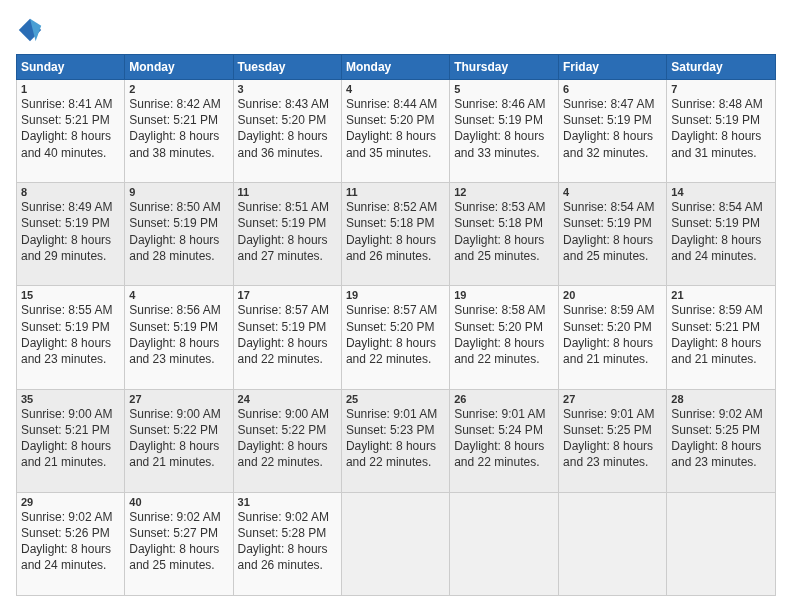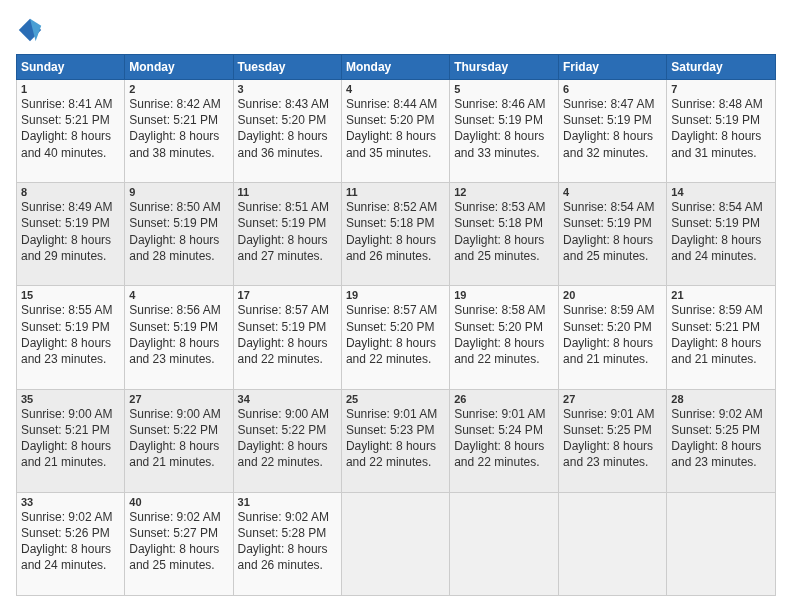--- a/index.html
+++ b/index.html
@@ -230,21 +230,21 @@
         <tr>
           <td>
             <span class="day-num">35</span>
             <div class="day-info">Sunrise: 9:00 AM<br>Sunset: 5:21 PM<br>Daylight: 8 hours and 21 minutes.</div>
           </td>
           <td>
             <span class="day-num">27</span>
             <div class="day-info">Sunrise: 9:00 AM<br>Sunset: 5:22 PM<br>Daylight: 8 hours and 21 minutes.</div>
           </td>
           <td>
-            <span class="day-num">34</span>
+            <span class="day-num">24</span>
             <div class="day-info">Sunrise: 9:00 AM<br>Sunset: 5:22 PM<br>Daylight: 8 hours and 22 minutes.</div>
           </td>
           <td>
             <span class="day-num">25</span>
             <div class="day-info">Sunrise: 9:01 AM<br>Sunset: 5:23 PM<br>Daylight: 8 hours and 22 minutes.</div>
           </td>
           <td>
             <span class="day-num">26</span>
             <div class="day-info">Sunrise: 9:01 AM<br>Sunset: 5:24 PM<br>Daylight: 8 hours and 22 minutes.</div>
           </td>
@@ -252,21 +252,21 @@
             <span class="day-num">27</span>
             <div class="day-info">Sunrise: 9:01 AM<br>Sunset: 5:25 PM<br>Daylight: 8 hours and 23 minutes.</div>
           </td>
           <td>
             <span class="day-num">28</span>
             <div class="day-info">Sunrise: 9:02 AM<br>Sunset: 5:25 PM<br>Daylight: 8 hours and 23 minutes.</div>
           </td>
         </tr>
         <tr>
           <td>
-            <span class="day-num">33</span>
+            <span class="day-num">29</span>
             <div class="day-info">Sunrise: 9:02 AM<br>Sunset: 5:26 PM<br>Daylight: 8 hours and 24 minutes.</div>
           </td>
           <td>
             <span class="day-num">40</span>
             <div class="day-info">Sunrise: 9:02 AM<br>Sunset: 5:27 PM<br>Daylight: 8 hours and 25 minutes.</div>
           </td>
           <td>
             <span class="day-num">31</span>
             <div class="day-info">Sunrise: 9:02 AM<br>Sunset: 5:28 PM<br>Daylight: 8 hours and 26 minutes.</div>
           </td>

